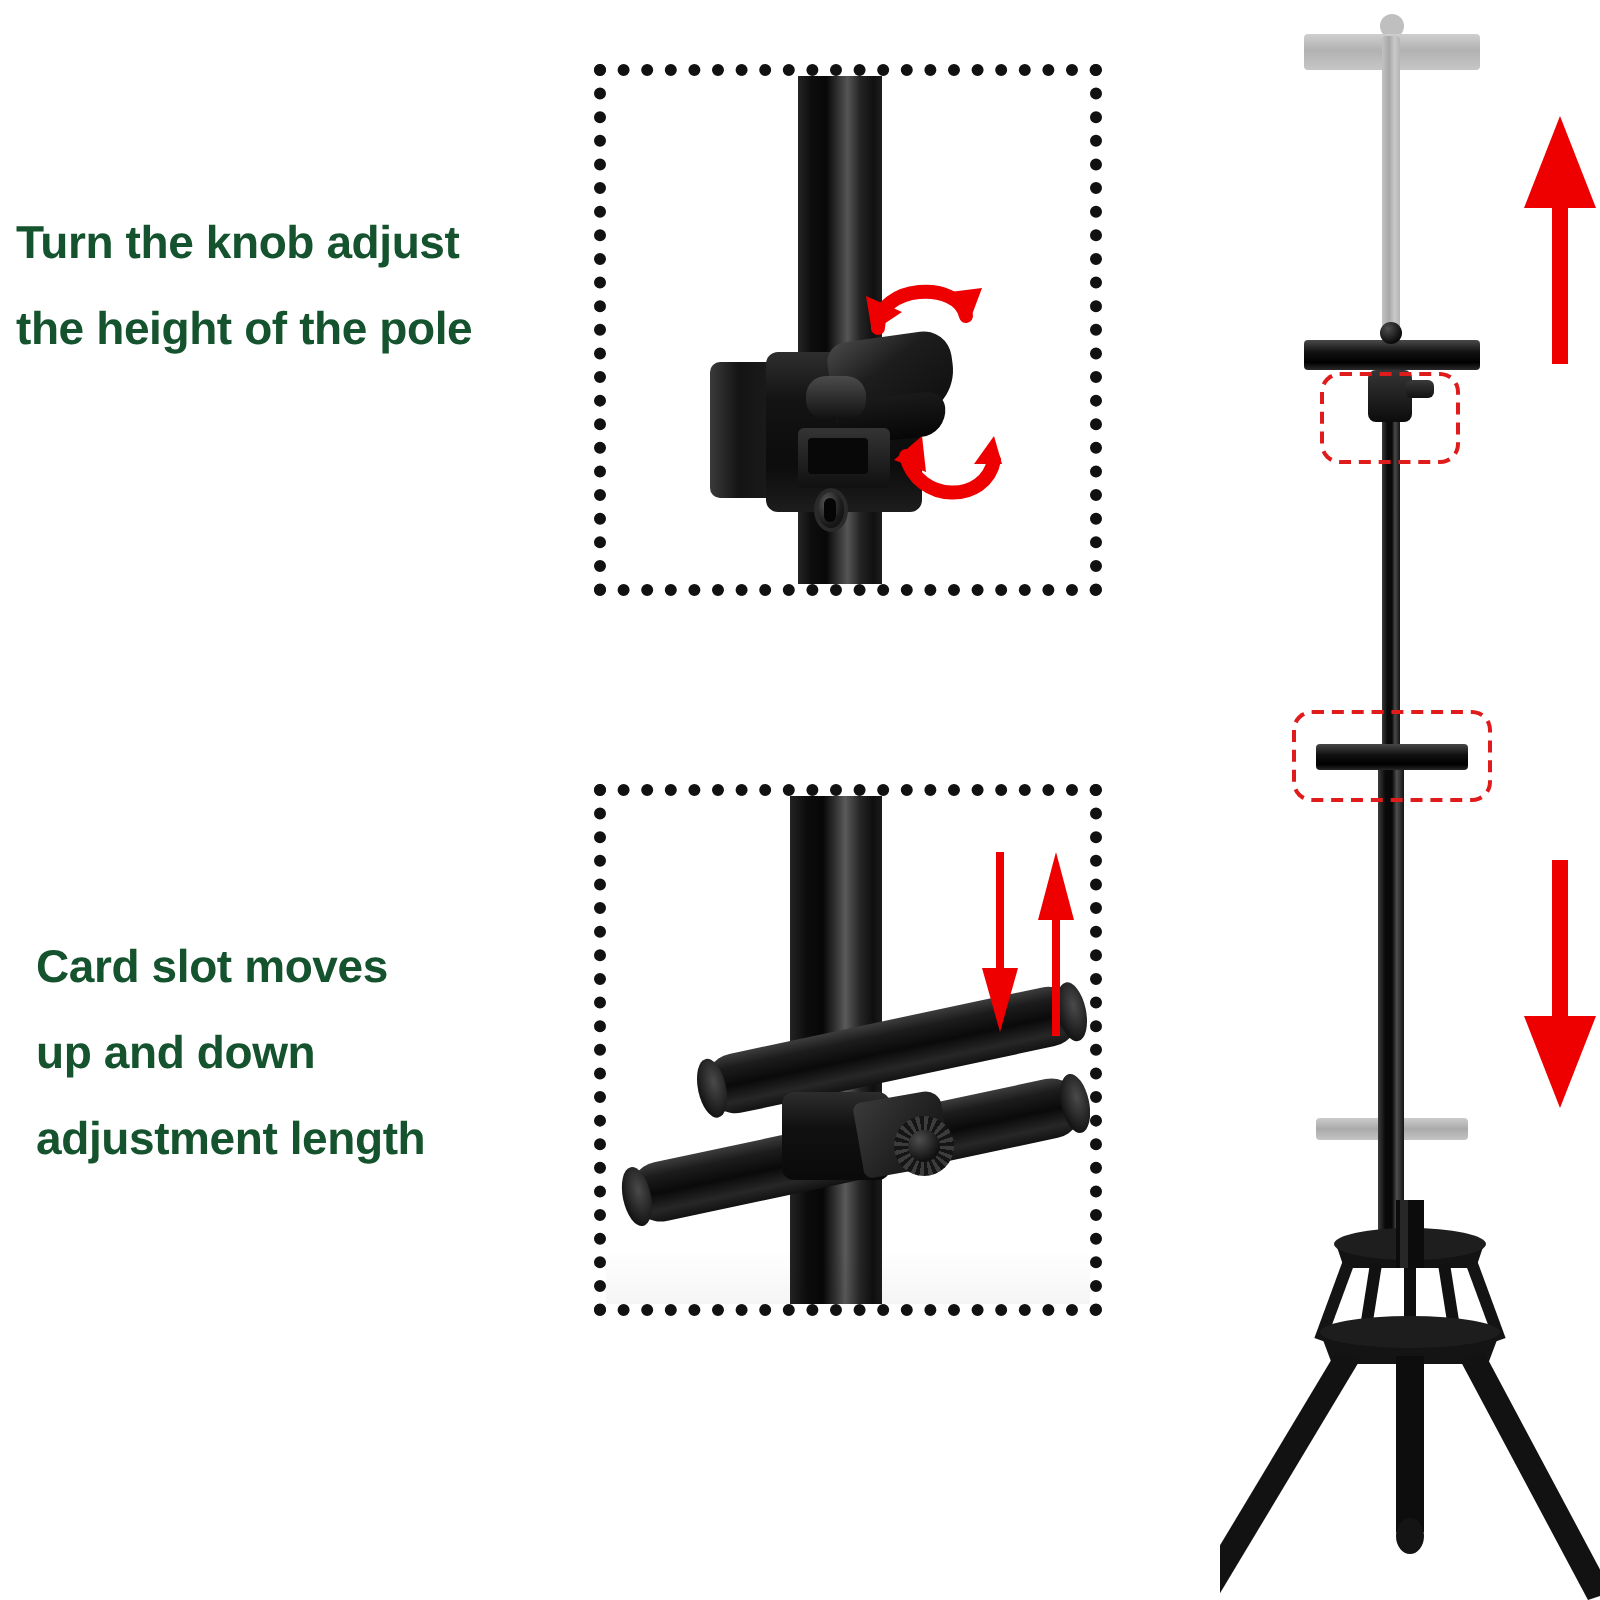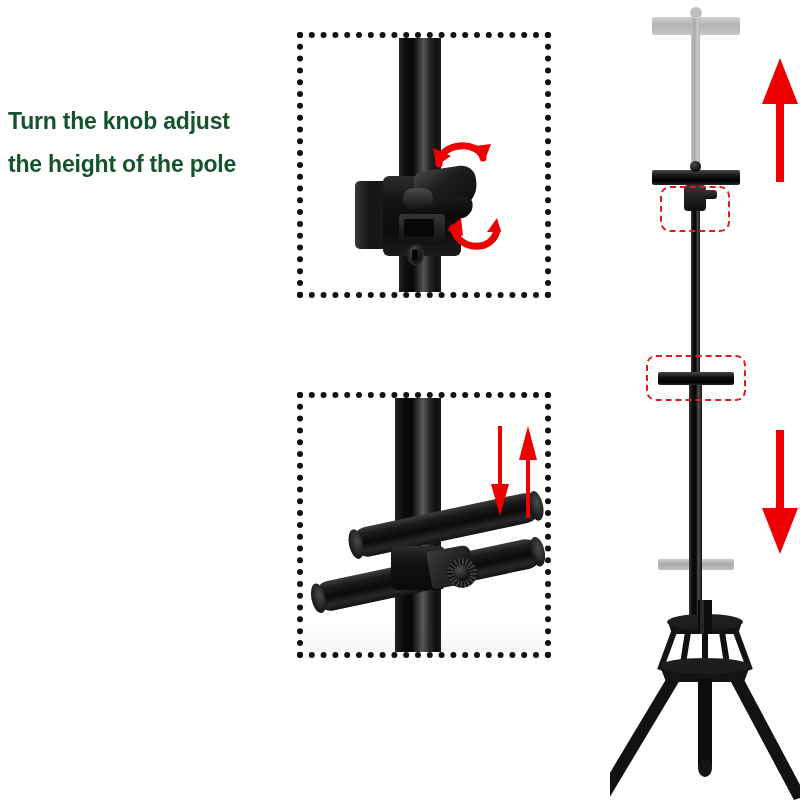--- a/index.html
+++ b/index.html
@@ -385,20 +385,23 @@
   #big-arrow-down { left: 760px; top: 430px; width: 40px; height: 126px; }
 </style>
 </head>
 <body>
 
 <div id="page">
 
   <div class="instruction" id="instr-top">Turn the knob adjust
 the height of the pole</div>
 
+  <div class="instruction" id="instr-bottom">Card slot moves
+up and down
+adjustment length</div>
 
   <div class="callout" id="callout-knob">
     <div class="callout-inner">
 
       <div class="big-pole tapered"></div>
 
       <div class="clamp-block"></div>
       <div class="clamp-collar"></div>
       <div class="clamp-lever"></div>
       <div class="clamp-lever-shadow"></div>

